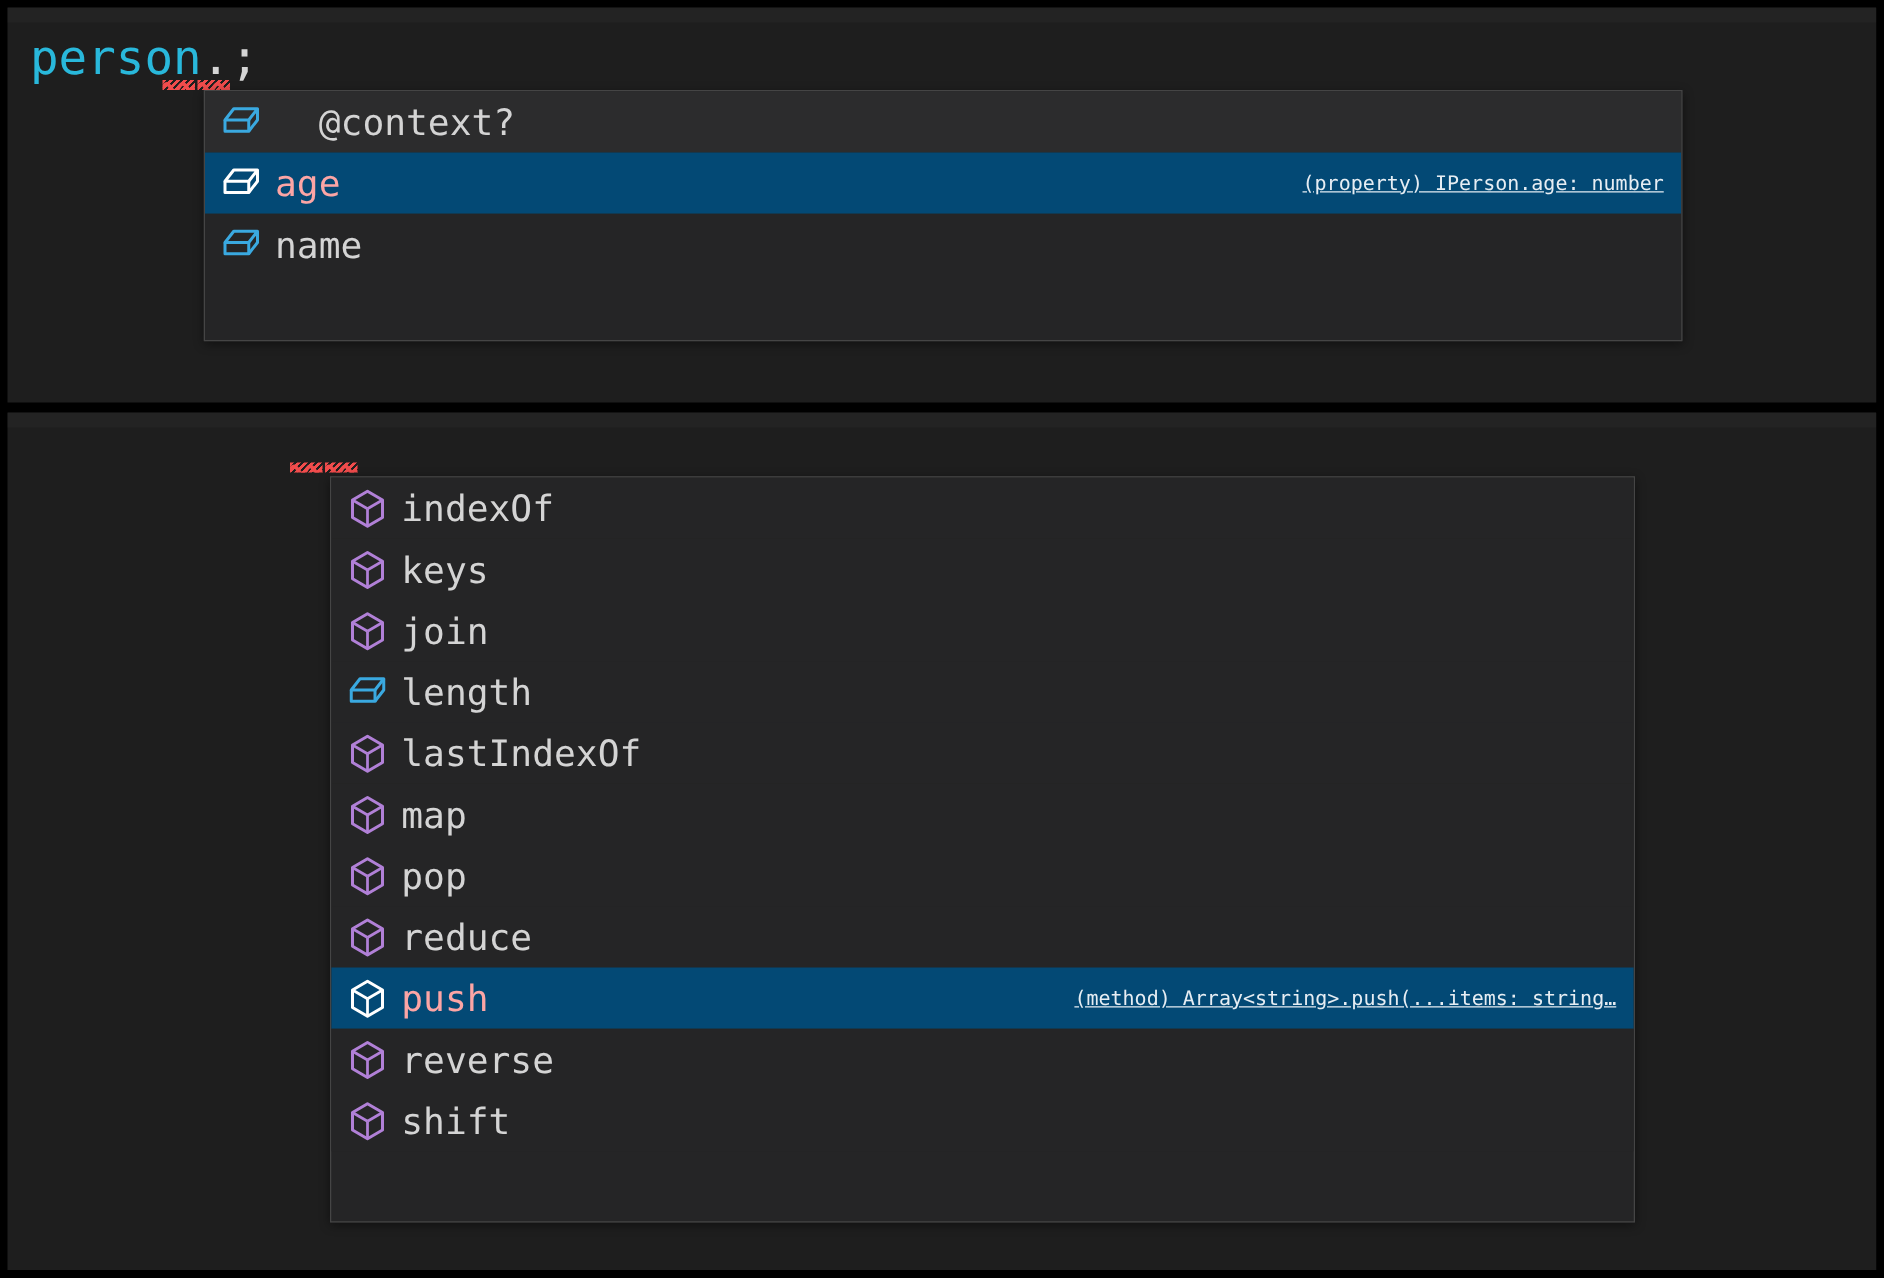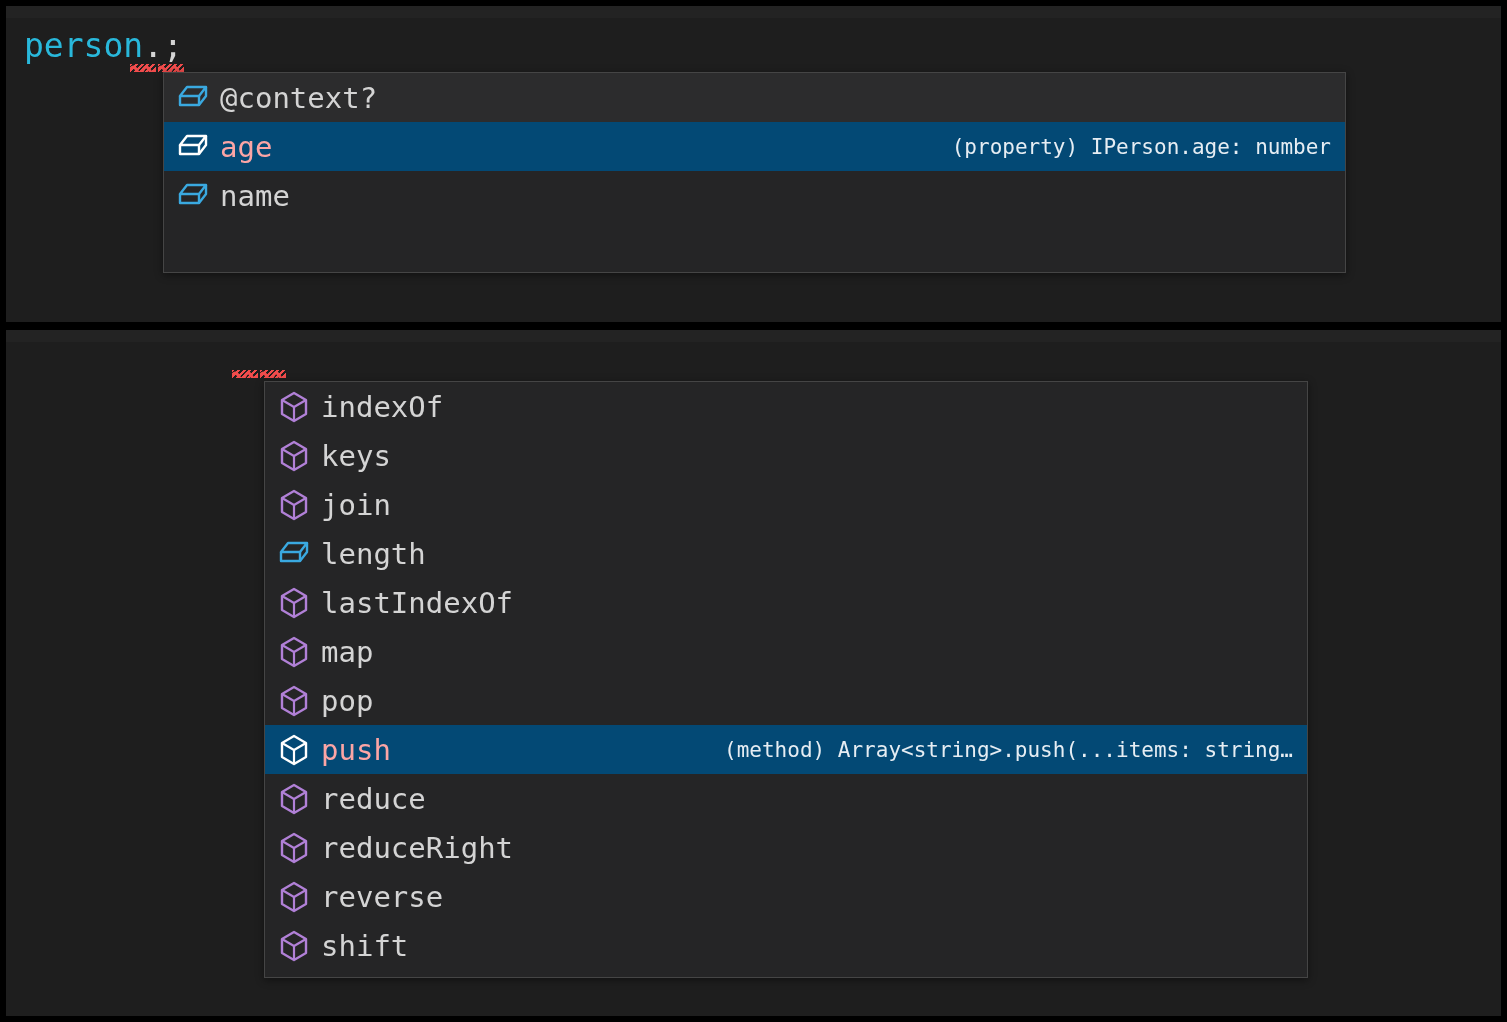--- a/index.html
+++ b/index.html
@@ -43,21 +43,21 @@
     left: 0;
     width: 100%;
     height: 12px;
     background: #232323;
   }
 
   
   .code-line {
     position: absolute;
     font-family: "DejaVu Sans Mono", "Liberation Mono", monospace;
-    font-size: 33px;
+    font-size: 38px;
     line-height: 40px;
     letter-spacing: 0px;
     white-space: pre;
   }
   .tok-var   { color: #29b8db; }
   .tok-punct { color: #d4d4d4; }
   .tok-prop  { color: #29b8db; }
 
   
   .squiggle {
@@ -83,21 +83,21 @@
   .suggest-row {
     position: relative;
     display: flex;
     align-items: center;
     height: 49px;
     padding: 0 0 0 12px;
     box-sizing: border-box;
     background: #252526;
     cursor: pointer;
   }
-  .suggest-row.hovered { background: #2c2c2d; }
+  .suggest-row.hovered { background: #2c2c2d; gap: 35px; }
   .suggest-row.selected { background: #034975; }
 
   .row-icon {
     flex: 0 0 auto;
     width: 34px;
     height: 34px;
     margin-right: 10px;
     display: flex;
     align-items: center;
     justify-content: center;
@@ -113,26 +113,27 @@
     white-space: pre;
   }
   .suggest-row.selected .row-label { color: #fca5a5; }
 
   .row-detail {
     flex: 1 1 auto;
     text-align: right;
     padding-right: 14px;
     padding-left: 24px;
     font-family: "DejaVu Sans Mono", "Liberation Mono", monospace;
-    font-size: 21px;
+    font-size: 16px;
     line-height: 30px;
     color: #bfc7cf;
     white-space: pre;
     overflow: hidden;
     text-overflow: clip;
+    text-decoration: underline;
   }
   .suggest-row.selected .row-detail { color: #e6edf3; }
   .row-detail:empty { padding: 0; }
 
   
   #popup-person {
     left: 163px;
     top: 72px;
     width: 1183px;
     height: 201px;
@@ -295,20 +296,32 @@
           <svg width="30" height="32" viewBox="0 0 30 32">
             <path d="M15 2 L27 9 L27 23 L15 30 L3 23 L3 9 Z" fill="none" stroke="#b180d7" stroke-width="2.4" stroke-linejoin="round"></path>
             <path d="M15 16 L27 9" fill="none" stroke="#b180d7" stroke-width="2.2"></path>
             <path d="M15 16 L3 9" fill="none" stroke="#b180d7" stroke-width="2.2"></path>
             <path d="M15 16 L15 30" fill="none" stroke="#b180d7" stroke-width="2.2"></path>
           </svg>
         </span>
         <span class="row-label">pop</span>
         <span class="row-detail"></span>
       </div>
+      <div class="suggest-row">
+        <span class="row-icon">
+          <svg width="30" height="32" viewBox="0 0 30 32">
+            <path d="M15 2 L27 9 L27 23 L15 30 L3 23 L3 9 Z" fill="none" stroke="#b180d7" stroke-width="2.4" stroke-linejoin="round"></path>
+            <path d="M15 16 L27 9" fill="none" stroke="#b180d7" stroke-width="2.2"></path>
+            <path d="M15 16 L3 9" fill="none" stroke="#b180d7" stroke-width="2.2"></path>
+            <path d="M15 16 L15 30" fill="none" stroke="#b180d7" stroke-width="2.2"></path>
+          </svg>
+        </span>
+        <span class="row-label">reduce</span>
+        <span class="row-detail"></span>
+      </div>
       <div class="suggest-row selected">
         <span class="row-icon">
           <svg width="30" height="32" viewBox="0 0 30 32">
             <path d="M15 2 L27 9 L27 23 L15 30 L3 23 L3 9 Z" fill="none" stroke="#ffffff" stroke-width="2.4" stroke-linejoin="round"></path>
             <path d="M15 16 L27 9" fill="none" stroke="#ffffff" stroke-width="2.2"></path>
             <path d="M15 16 L3 9" fill="none" stroke="#ffffff" stroke-width="2.2"></path>
             <path d="M15 16 L15 30" fill="none" stroke="#ffffff" stroke-width="2.2"></path>
           </svg>
         </span>
         <span class="row-label">push</span>
@@ -316,44 +329,20 @@
       </div>
       <div class="suggest-row">
         <span class="row-icon">
           <svg width="30" height="32" viewBox="0 0 30 32">
             <path d="M15 2 L27 9 L27 23 L15 30 L3 23 L3 9 Z" fill="none" stroke="#b180d7" stroke-width="2.4" stroke-linejoin="round"></path>
             <path d="M15 16 L27 9" fill="none" stroke="#b180d7" stroke-width="2.2"></path>
             <path d="M15 16 L3 9" fill="none" stroke="#b180d7" stroke-width="2.2"></path>
             <path d="M15 16 L15 30" fill="none" stroke="#b180d7" stroke-width="2.2"></path>
           </svg>
         </span>
-        <span class="row-label">reduce</span>
-        <span class="row-detail"></span>
-      </div>
-      <div class="suggest-row">
-        <span class="row-icon">
-          <svg width="30" height="32" viewBox="0 0 30 32">
-            <path d="M15 2 L27 9 L27 23 L15 30 L3 23 L3 9 Z" fill="none" stroke="#b180d7" stroke-width="2.4" stroke-linejoin="round"></path>
-            <path d="M15 16 L27 9" fill="none" stroke="#b180d7" stroke-width="2.2"></path>
-            <path d="M15 16 L3 9" fill="none" stroke="#b180d7" stroke-width="2.2"></path>
-            <path d="M15 16 L15 30" fill="none" stroke="#b180d7" stroke-width="2.2"></path>
-          </svg>
-        </span>
-        <span class="row-label">reduceRight</span>
-        <span class="row-detail"></span>
-      </div>
-      <div class="suggest-row">
-        <span class="row-icon">
-          <svg width="30" height="32" viewBox="0 0 30 32">
-            <path d="M15 2 L27 9 L27 23 L15 30 L3 23 L3 9 Z" fill="none" stroke="#b180d7" stroke-width="2.4" stroke-linejoin="round"></path>
-            <path d="M15 16 L27 9" fill="none" stroke="#b180d7" stroke-width="2.2"></path>
-            <path d="M15 16 L3 9" fill="none" stroke="#b180d7" stroke-width="2.2"></path>
-            <path d="M15 16 L15 30" fill="none" stroke="#b180d7" stroke-width="2.2"></path>
-          </svg>
-        </span>
         <span class="row-label">reverse</span>
         <span class="row-detail"></span>
       </div>
       <div class="suggest-row">
         <span class="row-icon">
           <svg width="30" height="32" viewBox="0 0 30 32">
             <path d="M15 2 L27 9 L27 23 L15 30 L3 23 L3 9 Z" fill="none" stroke="#b180d7" stroke-width="2.4" stroke-linejoin="round"></path>
             <path d="M15 16 L27 9" fill="none" stroke="#b180d7" stroke-width="2.2"></path>
             <path d="M15 16 L3 9" fill="none" stroke="#b180d7" stroke-width="2.2"></path>
             <path d="M15 16 L15 30" fill="none" stroke="#b180d7" stroke-width="2.2"></path>

